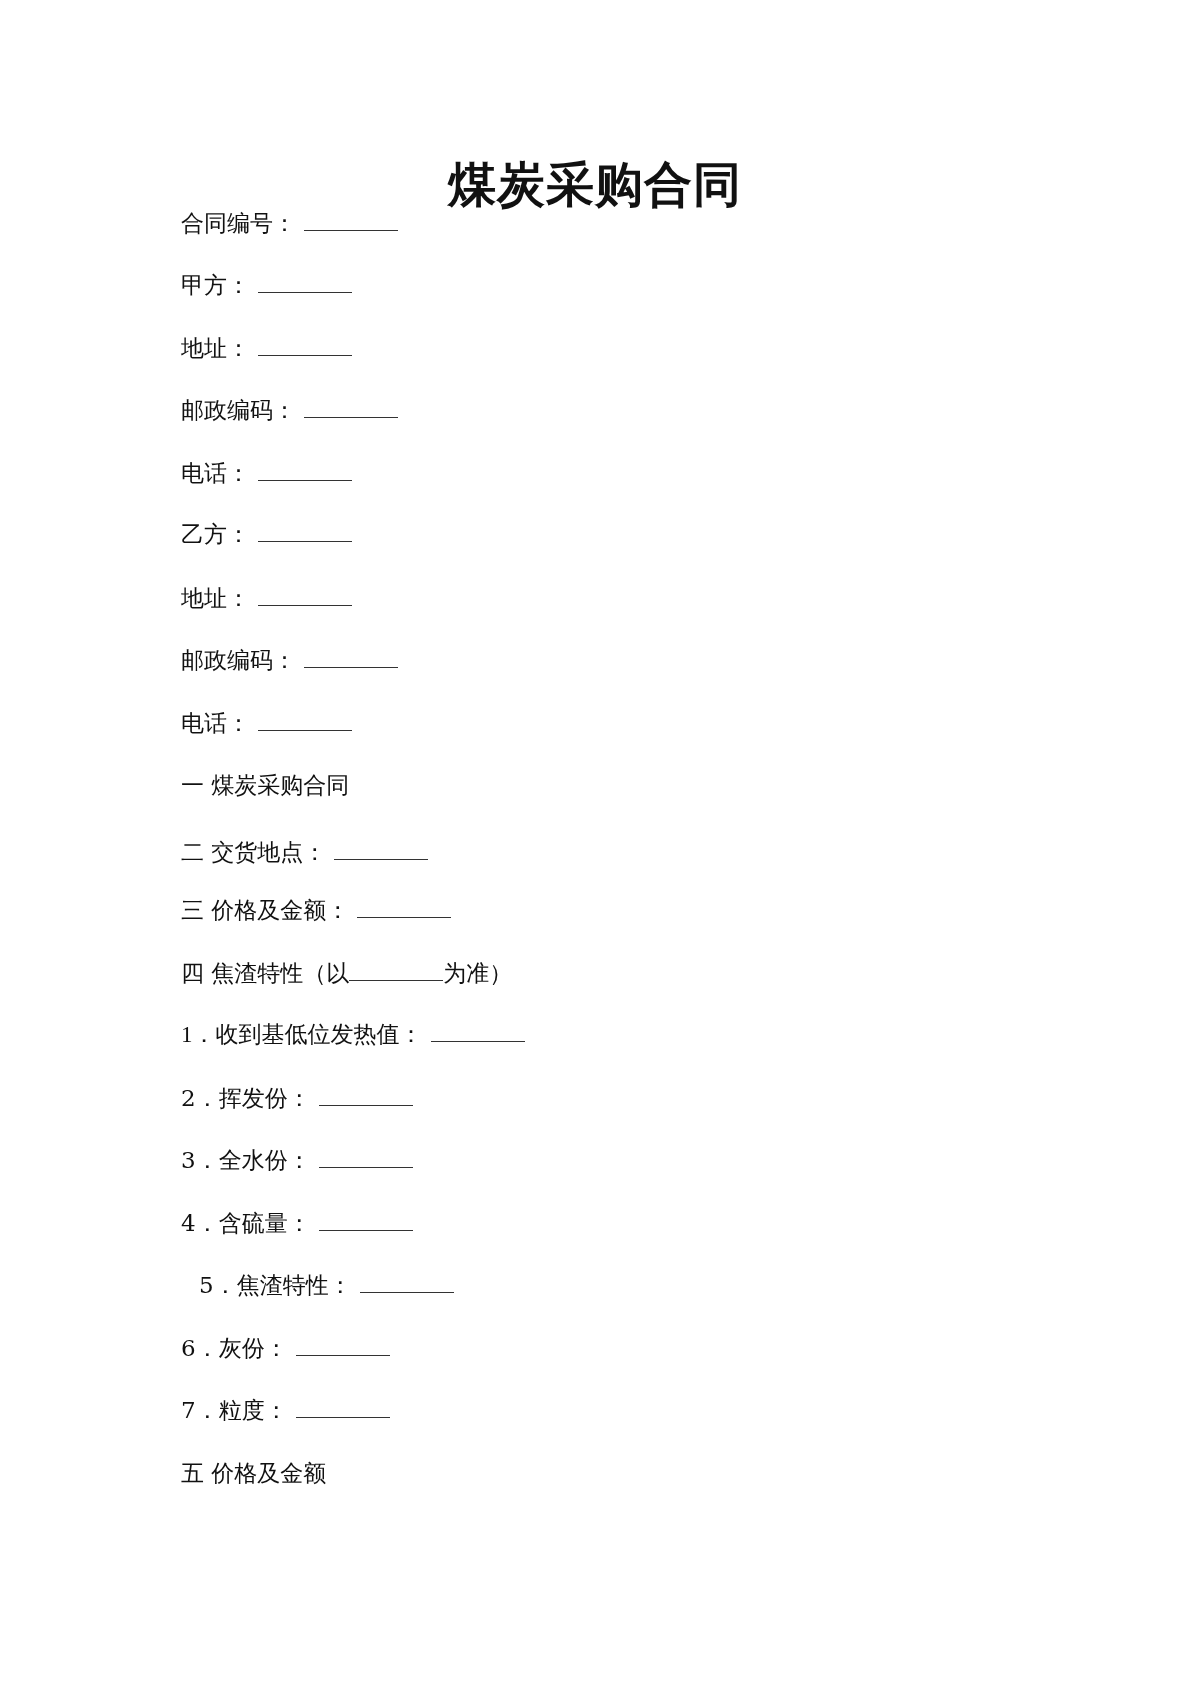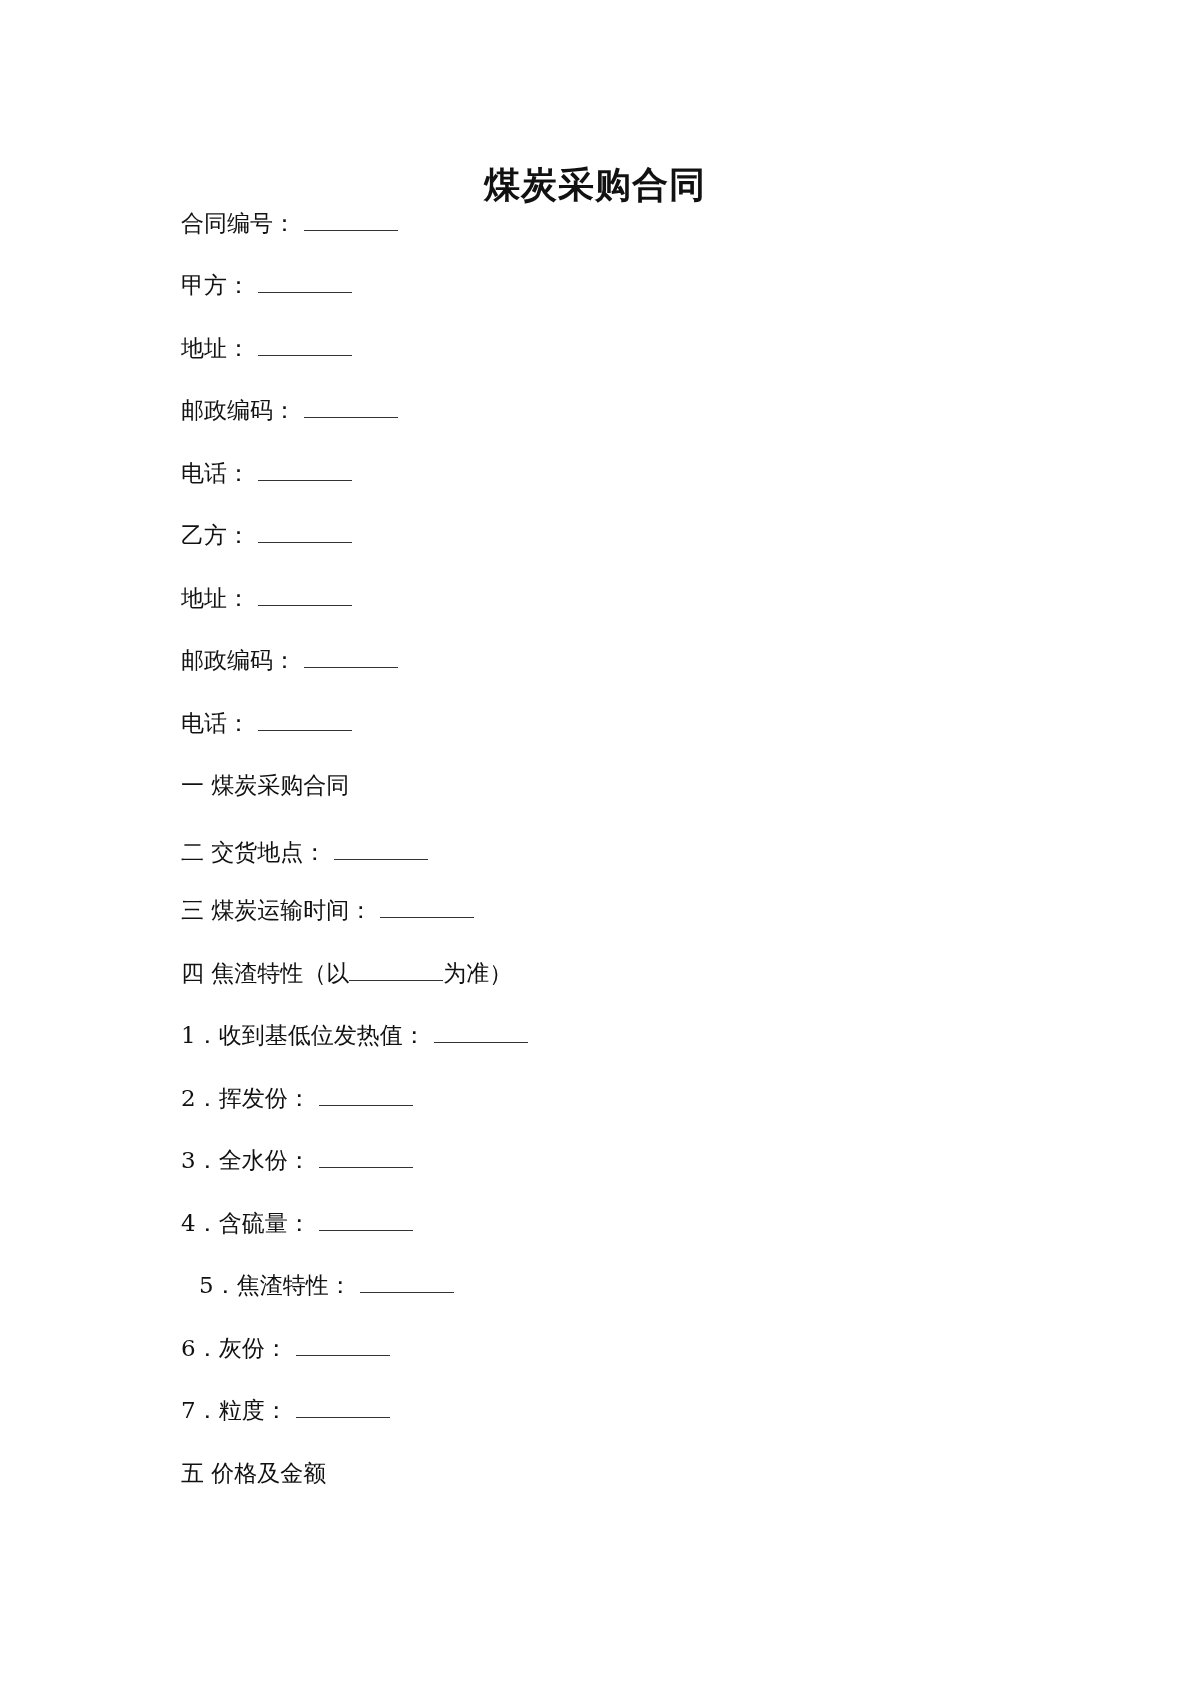--- a/index.html
+++ b/index.html
@@ -1,41 +1,41 @@
 <!DOCTYPE html>
 <html><head>
 <meta charset="utf-8">
 <style>
   html, body { margin:0; padding:0; background:#ffffff; }
   body { width:1190px; height:1683px; position:relative; overflow:hidden; font-family:"DejaVu Serif","Liberation Serif",serif; color:#111; }
-  .title { position:absolute; left:0; width:1190px; top:162px; text-align:center; font-size:36px; font-weight:bold; letter-spacing:1px; line-height:44px; }
+  .title { position:absolute; left:0; width:1190px; top:162px; text-align:center; font-size:48px; font-weight:bold; letter-spacing:1px; line-height:44px; }
   .line { position:absolute; left:181px; font-size:23px; line-height:24px; white-space:nowrap; }
   .blank { display:inline-block; width:94px; border-bottom:1px solid #333; height:18px; vertical-align:baseline; margin-left:8px; }
   .blank.inline { margin-left:0; }
 </style>
 </head>
 <body>
 
 <div class="title">煤炭采购合同</div>
 
 <div id="lines">
     <div class="line" style="top: 211px;"><span>合同编号：</span><span class="blank"></span></div>
     <div class="line" style="top: 273px;"><span>甲方：</span><span class="blank"></span></div>
     <div class="line" style="top: 336px;"><span>地址：</span><span class="blank"></span></div>
     <div class="line" style="top: 398px;"><span>邮政编码：</span><span class="blank"></span></div>
     <div class="line" style="top: 461px;"><span>电话：</span><span class="blank"></span></div>
-    <div class="line" style="top: 523px;"><span>乙方：</span><span class="blank"></span></div>
+    <div class="line" style="top: 523px; font-family: Liberation Serif, serif;"><span>乙方：</span><span class="blank"></span></div>
     <div class="line" style="top: 586px;"><span>地址：</span><span class="blank"></span></div>
     <div class="line" style="top: 648px;"><span>邮政编码：</span><span class="blank"></span></div>
     <div class="line" style="top: 711px;"><span>电话：</span><span class="blank"></span></div>
     <div class="line" style="top: 773px;"><span>一  煤炭采购合同</span></div>
     <div class="line" style="top: 796px; margin-top: 44px;"><span>二  交货地点：</span><span class="blank"></span></div>
-    <div class="line" style="top: 898px;"><span>三  煤炭运输时间：</span><span class="blank"></span></div>
+    <div class="line" style="top: 898px;"><span>三  价格及金额：</span><span class="blank"></span></div>
     <div class="line" style="top: 961px;"><span>四  焦渣特性（以</span><span class="blank inline"></span><span>为准）</span></div>
-    <div class="line" style="top: 1023px;"><span>1．收到基低位发热值：</span><span class="blank"></span></div>
+    <div class="line" style="top: 1023px; font-family: Liberation Serif, serif;"><span>1．收到基低位发热值：</span><span class="blank"></span></div>
     <div class="line" style="top: 1086px;"><span>2．挥发份：</span><span class="blank"></span></div>
     <div class="line" style="top: 1148px;"><span>3．全水份：</span><span class="blank"></span></div>
     <div class="line" style="top: 1211px;"><span>4．含硫量：</span><span class="blank"></span></div>
     <div class="line" style="top: 1273px; margin-left: 18px;"><span>5．焦渣特性：</span><span class="blank"></span></div>
     <div class="line" style="top: 1336px;"><span>6．灰份：</span><span class="blank"></span></div>
     <div class="line" style="top: 1398px;"><span>7．粒度：</span><span class="blank"></span></div>
     <div class="line" style="top: 1461px;"><span>五  价格及金额</span></div>
   </div>
 
 </body></html>

